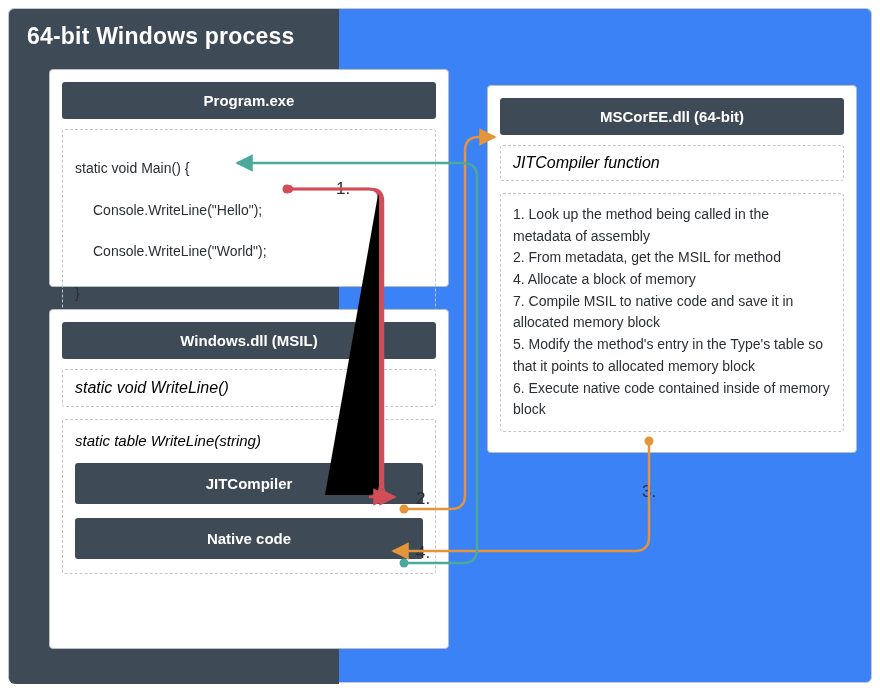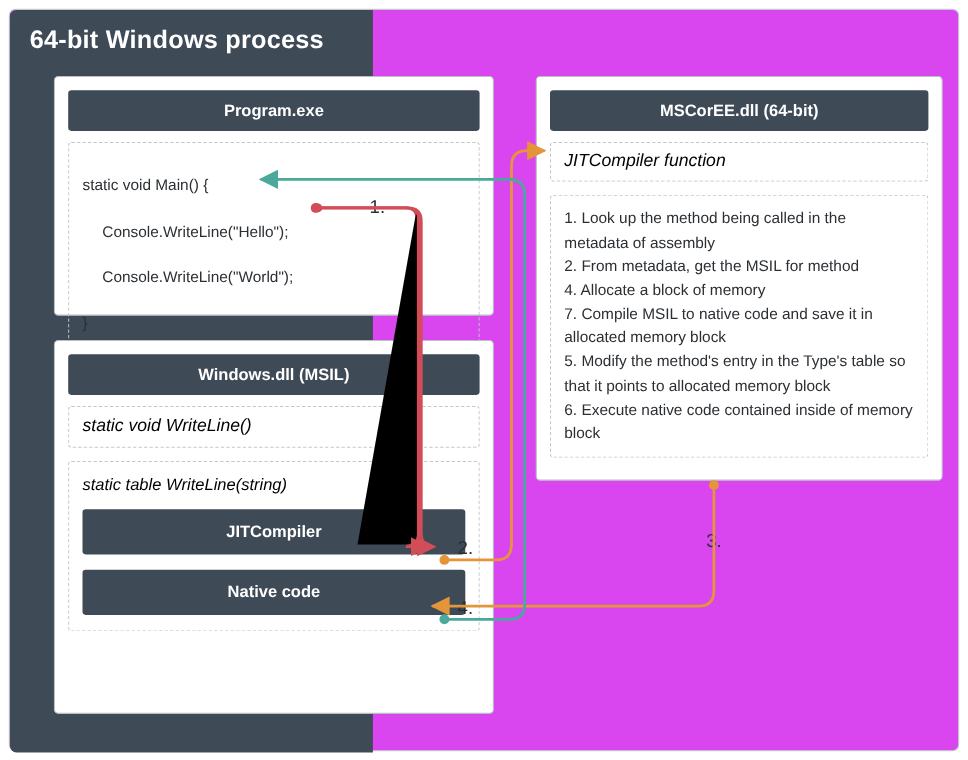--- a/index.html
+++ b/index.html
@@ -6,21 +6,21 @@
   html, body { width: 880px; height: 691px; }
   body {
     font-family: "Helvetica Neue", Arial, sans-serif;
     background: #fff;
     position: relative;
   }
   .canvas {
     position: absolute;
     left: 8px; top: 8px;
     width: 864px; height: 675px;
-    background: #d946ef;
+    background: #3b82f6;
     border: 1px solid #c5c9ce;
     border-radius: 6px;
     text-decoration: underline;
   }
   .dark-panel {
     position: absolute;
     left: 0; top: 0;
     width: 330px; height: 675px;
     background: #3f4a57;
     border-radius: 6px 0 0 6px;
@@ -67,21 +67,21 @@
     text-align: center;
     border-radius: 3px;
     padding: 12px 8px;
     margin: 10px 0 0 0;
   }
   
   #card-program { left: 40px; top: 60px; width: 400px; height: 218px; }
   
   #card-console { left: 40px; top: 300px; width: 400px; height: 340px; }
   
-  #card-mscoree { left: 478px; top: 60px; width: 370px; height: 368px; }
+  #card-mscoree { left: 478px; top: 76px; width: 370px; height: 368px; }
   
   .albl {
     position: absolute;
     font-size: 17px;
     color: #2b2f33;
     background: transparent;
   }
   svg.arrows {
     position: absolute;
     left: 0; top: 0;

